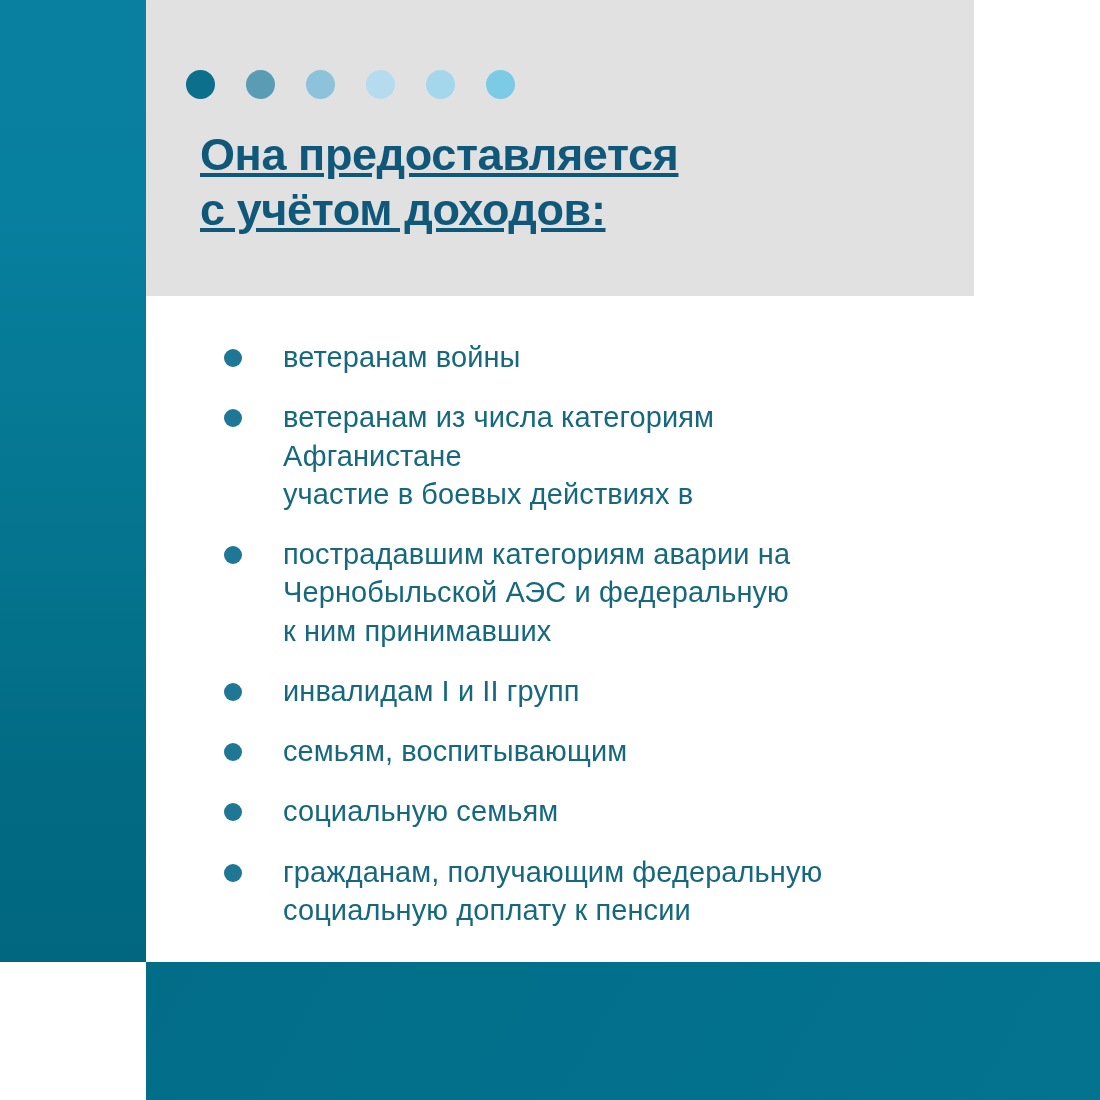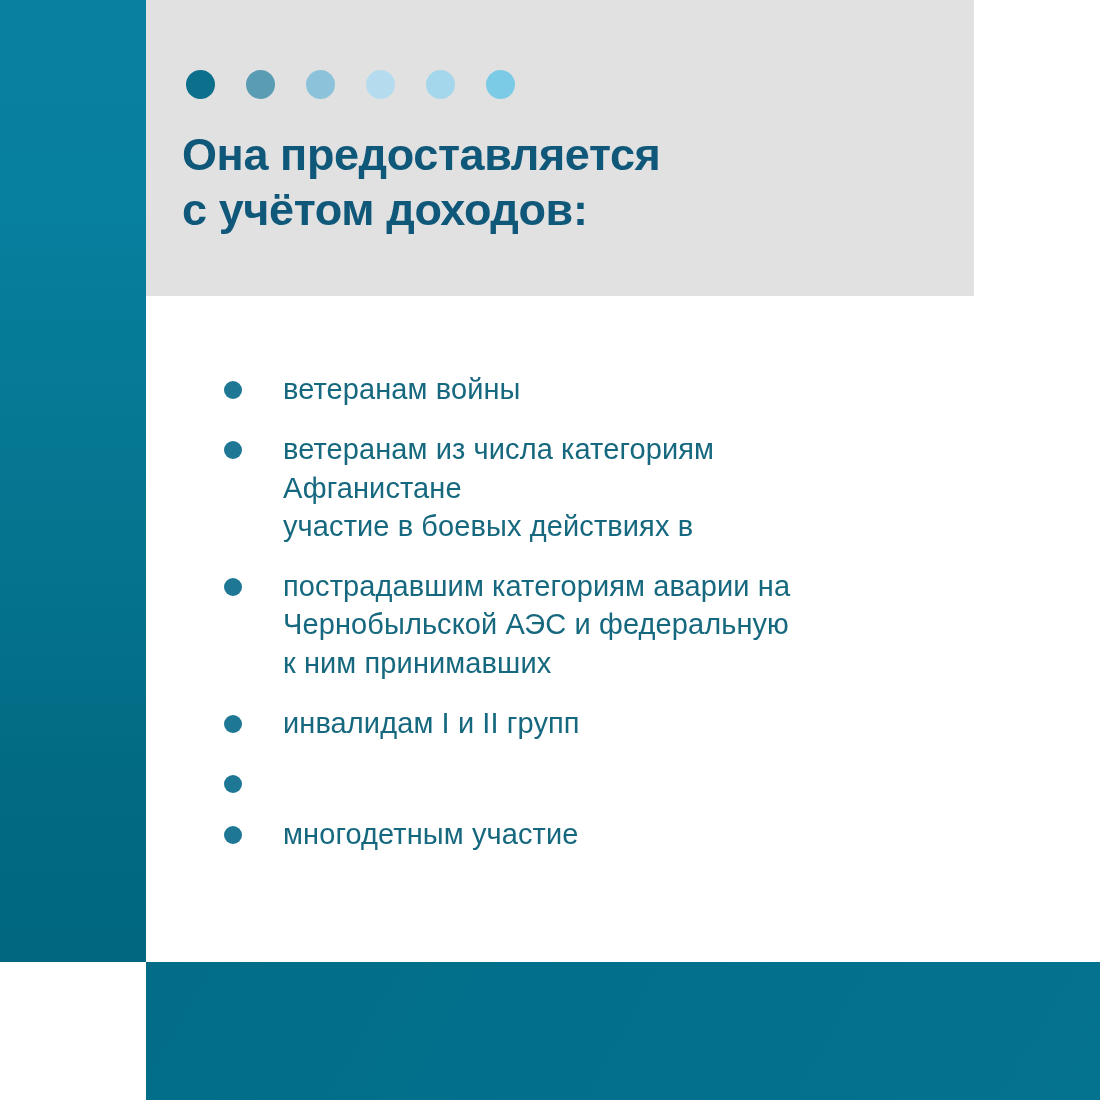--- a/index.html
+++ b/index.html
@@ -63,41 +63,41 @@
   }
   .deco-dot {
     width: 29px;
     height: 29px;
     border-radius: 50%;
   }
 
   
   #title {
     position: absolute;
-    left: 182px;
+    left: 200px;
     top: 128px;
     width: 760px;
     font-size: 45px;
     font-weight: bold;
     line-height: 1.22;
     letter-spacing: -0.4px;
     color: #10587a;
+    text-decoration: underline;
   }
   #title .tline {
     display: block;
     white-space: nowrap;
   }
 
   
   #bullet-list {
     position: absolute;
     left: 224px;
     top: 338px;
     width: 790px;
-    margin-top: 32px;
   }
   .bullet-item {
     display: flex;
     align-items: flex-start;
     margin-bottom: 22px;
   }
   .bullet-item:last-child {
     margin-bottom: 0;
   }
   .bullet-dot {
@@ -171,23 +171,31 @@
       </div>
       <div class="bullet-item">
         <span class="bullet-dot" style="background: rgb(29, 119, 149);"></span>
         <div class="bullet-text">
           <span class="bline">инвалидам I и II групп</span>
         </div>
       </div>
       <div class="bullet-item">
         <span class="bullet-dot" style="background: rgb(29, 119, 149);"></span>
         <div class="bullet-text">
-        </div>
-      </div>
-      <div class="bullet-item">
-        <span class="bullet-dot" style="background: rgb(29, 119, 149);"></span>
-        <div class="bullet-text">
-          <span class="bline">многодетным участие</span>
+          <span class="bline">семьям, воспитывающим</span>
+        </div>
+      </div>
+      <div class="bullet-item">
+        <span class="bullet-dot" style="background: rgb(29, 119, 149);"></span>
+        <div class="bullet-text">
+          <span class="bline">социальную семьям</span>
+        </div>
+      </div>
+      <div class="bullet-item">
+        <span class="bullet-dot" style="background: rgb(29, 119, 149);"></span>
+        <div class="bullet-text">
+          <span class="bline">гражданам, получающим федеральную</span>
+          <span class="bline">социальную доплату к пенсии</span>
         </div>
       </div>
     </div>
 
 </div>
 
 </body></html>

